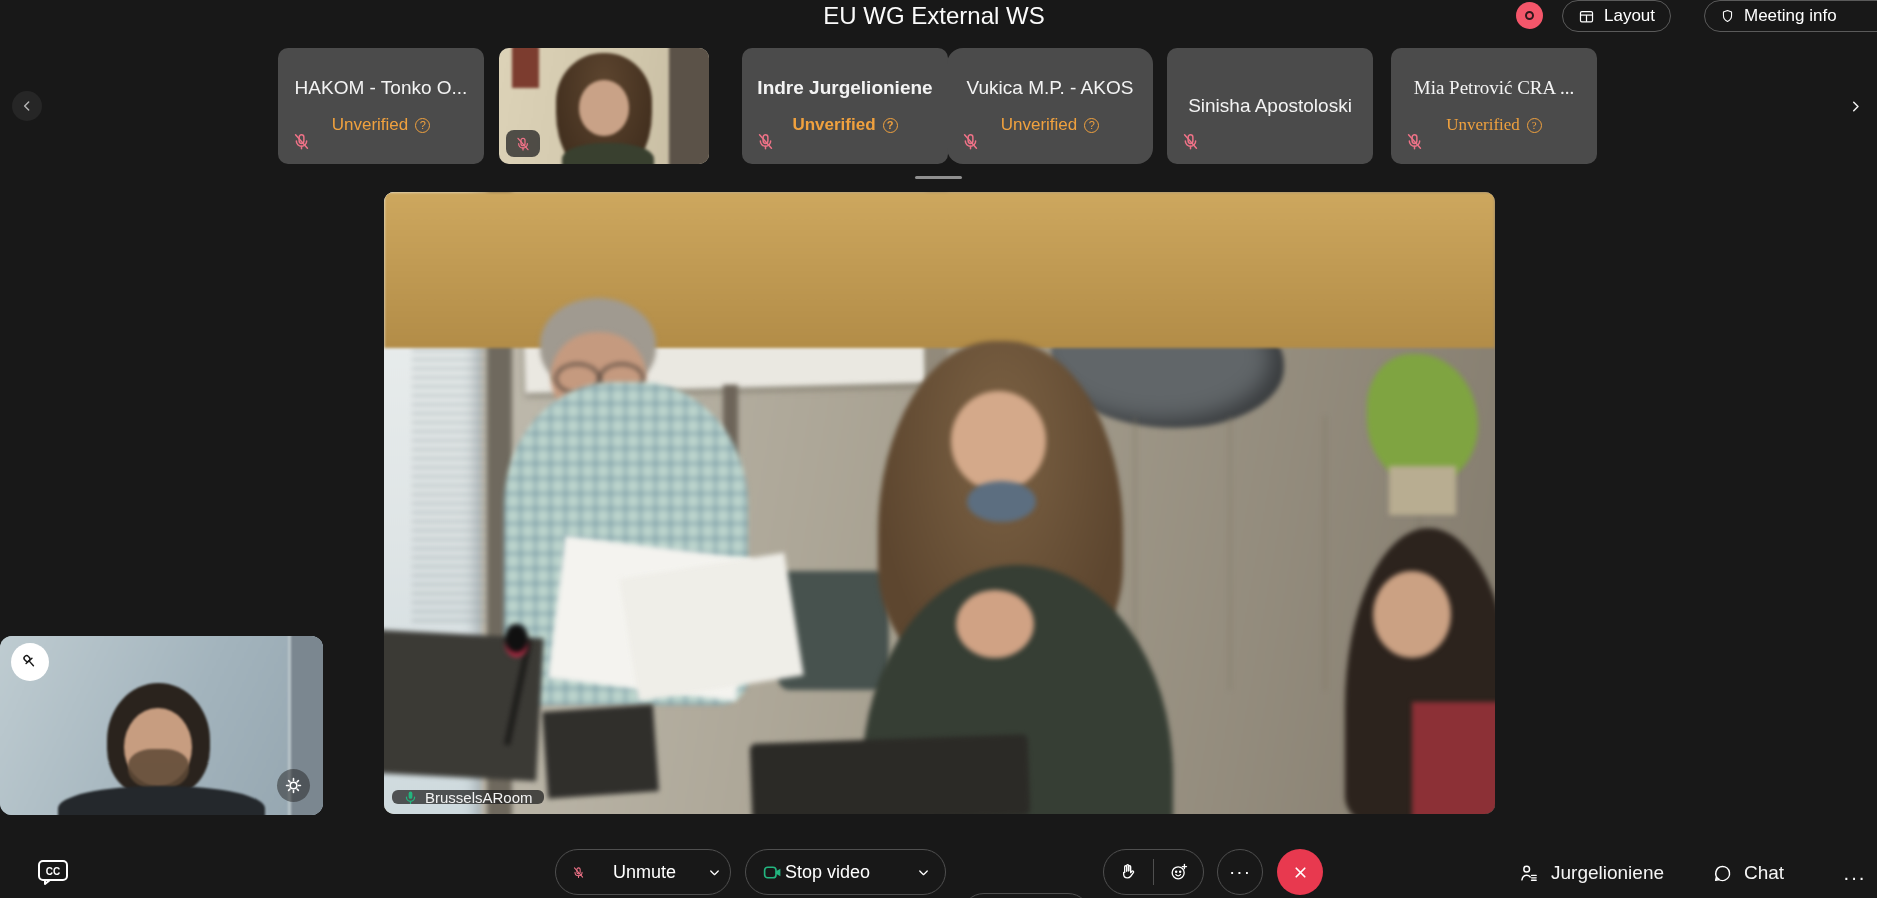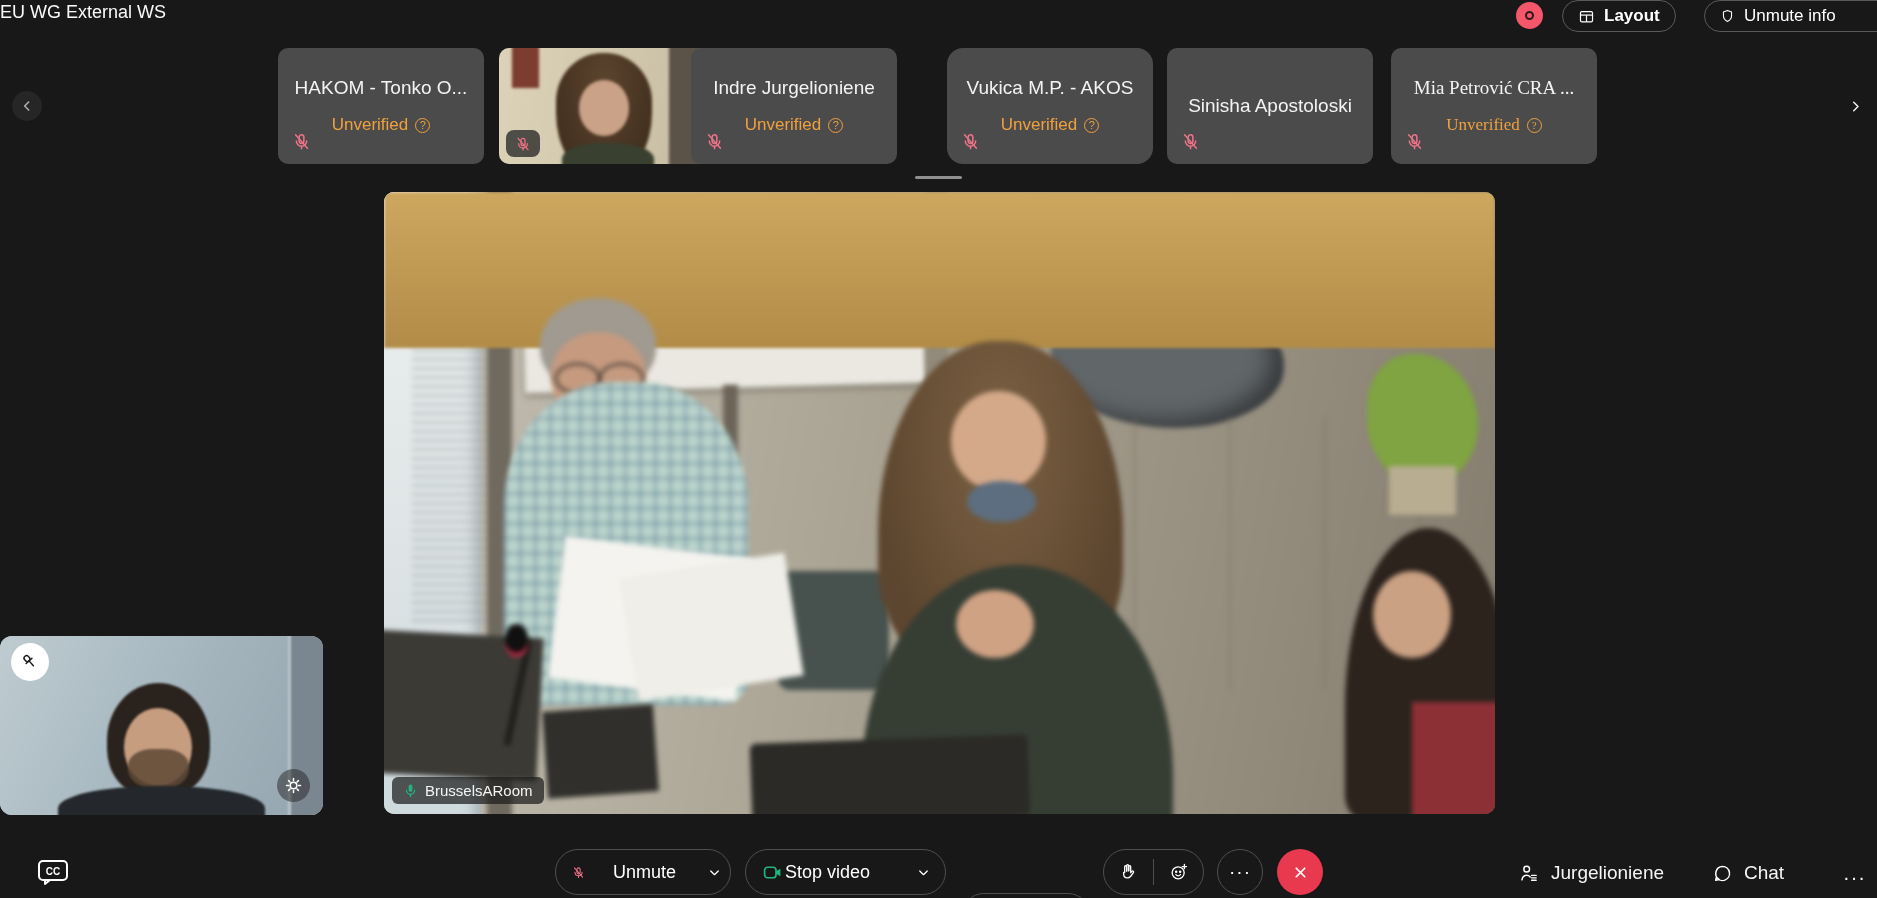--- a/index.html
+++ b/index.html
@@ -1,48 +1,48 @@
 <!DOCTYPE html>
 <html><head>
 <meta charset="utf-8">
 <style>
   * { margin:0; padding:0; box-sizing:border-box; }
   html,body { width:1877px; height:898px; background:#181818; overflow:hidden;
               font-family:"Liberation Sans", sans-serif; color:#f2f2f2; position:relative; }
 
   
-  .app-title { position:absolute; top:2px; left:0; right:9px; text-align:left;
-               font-size:18px; color:#fafafa; }
+  .app-title { position:absolute; top:2px; left:0; right:9px; text-align:center;
+               font-size:24px; color:#fafafa; }
   .record-ind { position:absolute; left:1516px; top:2px; width:27px; height:27px;
                 border-radius:50%; background:#F4566A; display:flex; align-items:center;
                 justify-content:center; cursor:pointer; }
   .record-ind .inner { width:9px; height:9px; border:2.5px solid #30181c; border-radius:50%; }
   .pill-btn { position:absolute; top:0px; height:32px; border:1px solid #5a5a5a;
               border-radius:17px; display:flex; align-items:center; gap:9px; padding:0 15px;
               font-size:17px; color:#fff; background:transparent; cursor:pointer; white-space:nowrap; }
   .pill-btn svg { flex:0 0 auto; }
-  #layout-btn { left:1562px;font-weight:bold; }
+  #layout-btn { left:1562px; }
   #meetinfo-btn { left:1704px; width:196px; }
 
   
   .tile { position:absolute; top:48px; width:206px; height:116px; background:#4b4b4b;
           border-radius:10px; display:flex; flex-direction:column; align-items:center;
           justify-content:center; overflow:hidden; cursor:pointer; }
   .tile .name { font-size:19px; color:#f3f3f3; z-index:3; }
   .tile .status { margin-top:16px; font-size:17px; color:#F0A13E; display:flex; gap:7px;
                   align-items:center; z-index:3; }
   .help-badge { width:15px; height:15px; border:1.5px solid #F0A13E; border-radius:50%;
                 font-size:11px; line-height:12px; display:flex; align-items:center;
                 justify-content:center; color:#F0A13E; }
   .tile .mic-ind { position:absolute; left:14px; bottom:9px; z-index:4; }
   .mute-badge { position:absolute; left:7px; bottom:7px; width:34px; height:27px;
                 background:rgba(40,40,40,.78); border-radius:8px; display:flex;
                 align-items:center; justify-content:center; z-index:4; }
   #tile-0 { left:278px; } #tile-1 { left:499px; width:210px; }
-  #tile-2 { left:691px; } #tile-3 { left:947px;border-radius:16px; }
+  #tile-2 { left:742px;font-weight:bold; } #tile-3 { left:947px;border-radius:16px; }
   #tile-4 { left:1167px; } #tile-5 { left:1391px;font-family:Liberation Serif, serif; }
 
   
   .vscene { position:absolute; inset:0; }
   .vscene > div { position:absolute; filter:blur(1.5px); }
   .v-bg   { inset:-8px; background:linear-gradient(100deg,#ddd3b8,#d0c6ab 60%,#c3b89e); }
   .v-panel{ right:-6px; top:-6px; bottom:-6px; width:22%; background:#5b5248; }
   .v-frame{ left:6%; top:-4px; width:13%; height:38%; background:#7c3c2f; }
   .v-hair { left:27%; top:4%; width:46%; height:105%; background:radial-gradient(at 50% 28%,#5d452f,#43301f 75%); border-radius:48% 48% 40% 40%/40% 40% 50% 50%; }
   .v-face { left:38%; top:28%; width:24%; height:48%; background:#c9a287; border-radius:50%; }
@@ -110,21 +110,21 @@
   .st-chair    { left:35.5%; top:61%; width:10%; height:19%; background:#47524e; border-radius:12px; }
   .st-desk     { left:-14px; right:-14px; top:78.5%; height:25%;
                  background:linear-gradient(#cda75e,#b28c47); filter:blur(1.5px); }
   .st-laptop1  { left:-1%; top:71%; width:15%; height:23%; background:#3b3a35; transform:rotate(3deg); }
   .st-laptop2  { left:14.5%; top:83%; width:10%; height:14%; background:#302f2b; transform:rotate(-4deg); }
   .st-micstem  { left:11.8%; top:72%; width:0.5%; height:17%; background:#1c1b19; transform:rotate(12deg); }
   .st-michead  { left:10.9%; top:69.5%; width:2.1%; height:4.6%; background:#101010;
                  border-radius:50%; box-shadow:0 4px 0 #c92847; }
   .st-clutter  { left:33%; top:88%; width:25%; height:13%; background:#2b2a26;
                  border-radius:6px; transform:rotate(-2deg); }
-  .room-badge { position:absolute; left:8px; bottom:10px; height:27px;
+  .room-badge { position:absolute; left:8px; bottom:10px; height:14px;
                 background:rgba(28,28,28,.72); border-radius:6px; display:flex; gap:7px;
                 padding:0 11px; align-items:center; font-size:15px; color:#f4f4f4; z-index:5; }
 
   
   .selfview { position:absolute; left:0; top:636px; width:323px; height:179px;
               border-radius:12px; overflow:hidden; background:#a8bac2; cursor:pointer; }
   .selfview .sv { position:absolute; filter:blur(1.2px); }
   .sv-bg    { inset:-8px; background:linear-gradient(115deg,#c0cdd2,#a3b4bd 55%,#93a4ae); filter:none; }
   .sv-panel { right:-4px; top:-4px; bottom:-4px; width:12%; background:#7b8790; border-left:3px solid #b9c4c9; }
   .sv-hair  { left:33%; top:26%; width:32%; height:64%; background:#2a231d; border-radius:50% 50% 42% 42%; }
@@ -176,21 +176,21 @@
       <line x1="3.5" y1="10" x2="20.5" y2="10"></line>
       <line x1="12" y1="10" x2="12" y2="19.5"></line>
     </svg>
   <span>Layout</span>
 </div>
 
 <div class="pill-btn" id="meetinfo-btn">
   <svg width="15" height="17" viewBox="0 0 24 24" fill="none" stroke="#fff" stroke-width="1.7" stroke-linejoin="round">
       <path d="M12 2.5l6.5 2.4v5.6c0 4.8-2.8 7.8-6.5 9.5-3.7-1.7-6.5-4.7-6.5-9.5V4.9L12 2.5z"></path>
     </svg>
-  <span>Unmute info</span>
+  <span>Meeting info</span>
 </div>
 
 <div class="strip-nav" id="strip-prev">
   <svg width="16" height="16" viewBox="0 0 24 24" fill="none" stroke="#b5b5b5" stroke-width="2.2" stroke-linecap="round" stroke-linejoin="round">
       <polyline points="14.5,6 8.5,12 14.5,18"></polyline>
     </svg>
 </div>
 <div class="strip-nav" id="strip-next">
   <svg width="17" height="17" viewBox="0 0 24 24" fill="none" stroke="#ededed" stroke-width="2.2" stroke-linecap="round" stroke-linejoin="round">
       <polyline points="9.5,6 15.5,12 9.5,18"></polyline>

